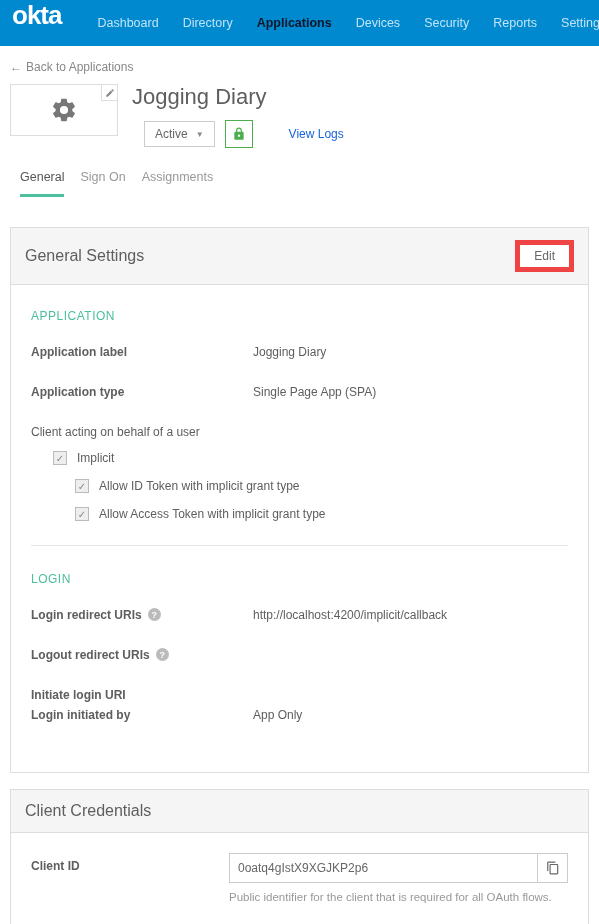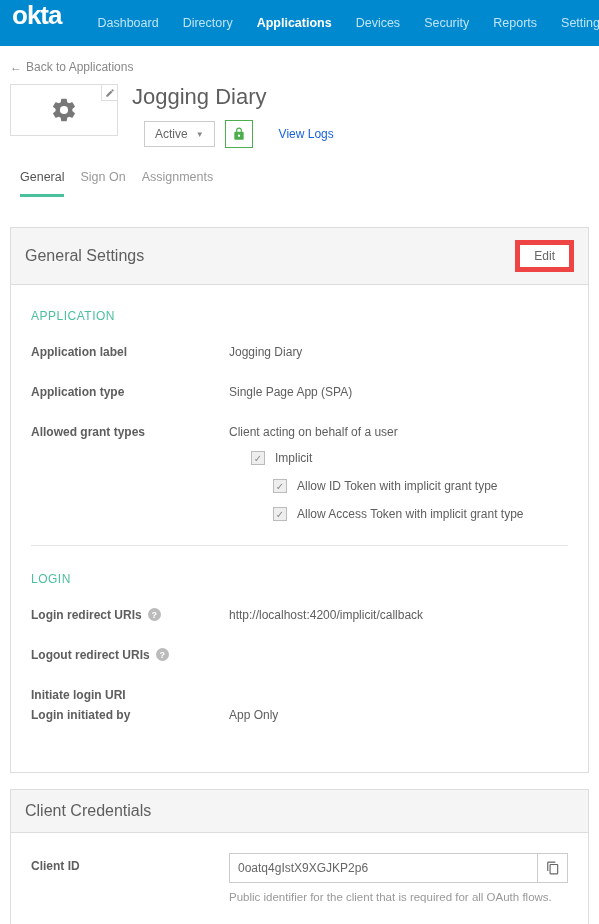--- a/index.html
+++ b/index.html
@@ -35,21 +35,21 @@
       flex: 1;
     }
     .navlink {
       color: #bfe4f6;
       font-size: 12.5px;
       padding: 0 12px;
       cursor: pointer;
       line-height: 46px;
     }
     .navlink.active {
-      color: #ffffff;
+      color: #0f172a;
       font-weight: bold;
     }
     
     .page {
       padding: 14px 10px 20px 10px;
     }
     .backlink {
       color: #888;
       font-size: 12px;
       margin-bottom: 10px;
@@ -111,21 +111,21 @@
       border: 1px solid #4cae4c;
       width: 28px;
       height: 28px;
       display: flex;
       align-items: center;
       justify-content: center;
     }
     .view-logs {
       color: #1662dd;
       font-size: 12px;
-      margin-left: 16px;
+      margin-left: 26px;
       cursor: pointer;
     }
     
     .tabs {
       display: flex;
       gap: 16px;
       padding: 14px 10px 0 10px;
     }
     .tab {
       font-size: 12.5px;
@@ -170,20 +170,21 @@
       color: #4cbf9c;
       font-size: 12px;
       letter-spacing: 0.5px;
       margin-bottom: 22px;
       margin-top: 4px;
     }
     .field-row {
       display: flex;
       margin-bottom: 26px;
       font-size: 12px;
+      gap: 24px;
     }
     .field-label {
       width: 198px;
       color: #5e5e5e;
       font-weight: bold;
       display: flex;
       align-items: flex-start;
       gap: 6px;
     }
     .field-value {
@@ -342,21 +343,20 @@
         <div class="field-label">Application label</div>
         <div class="field-value">Jogging Diary</div>
       </div>
 
       <div class="field-row">
         <div class="field-label">Application type</div>
         <div class="field-value">Single Page App (SPA)</div>
       </div>
 
       <div class="field-row" style="margin-bottom:10px;">
-        <div class="field-label">Allowed grant types</div>
         <div class="field-value">
           <div>Client acting on behalf of a user</div>
           <div class="grant-sub" style="margin-left:22px;">
             <div class="check-row">
               <div class="checkbox">✓</div>
               <span>Implicit</span>
             </div>
             <div class="check-row indent">
               <div class="checkbox">✓</div>
               <span>Allow ID Token with implicit grant type</span>

